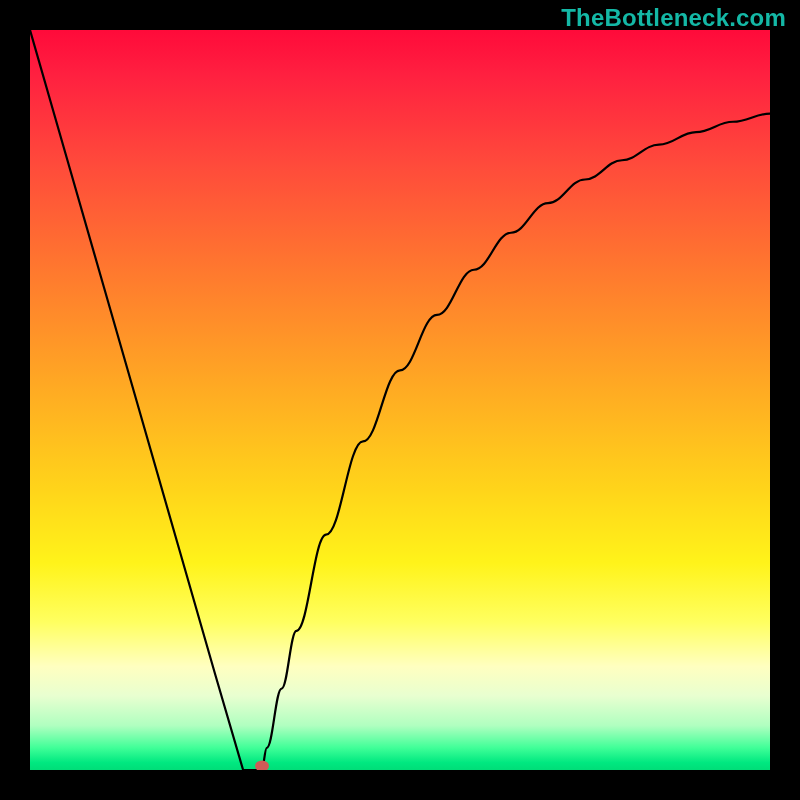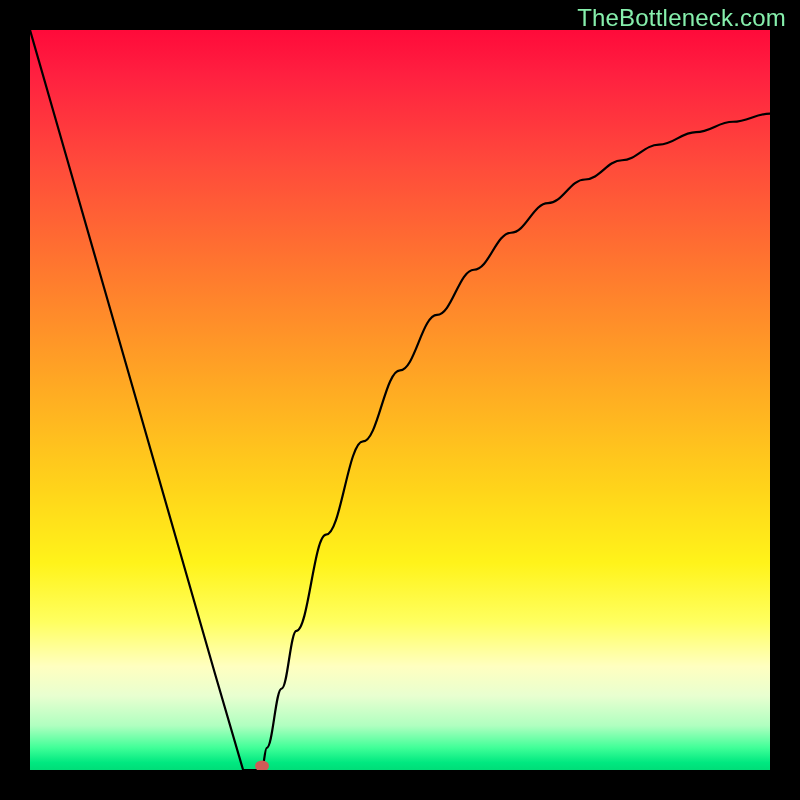--- a/index.html
+++ b/index.html
@@ -9,22 +9,22 @@
     width: 800px;
     height: 800px;
     background: #000;
   }
   .watermark {
     position: absolute;
     top: 4px;
     right: 14px;
     font-family: Arial, Helvetica, sans-serif;
     font-size: 24px;
-    font-weight: 400;
-    color: #86efac;
+    font-weight: 700;
+    color: #14b8a6;
     letter-spacing: 0.2px;
     z-index: 50;
   }
   .plot-area {
     position: absolute;
     left: 30px;
     top: 30px;
     width: 740px;
     height: 740px;
     overflow: hidden;

